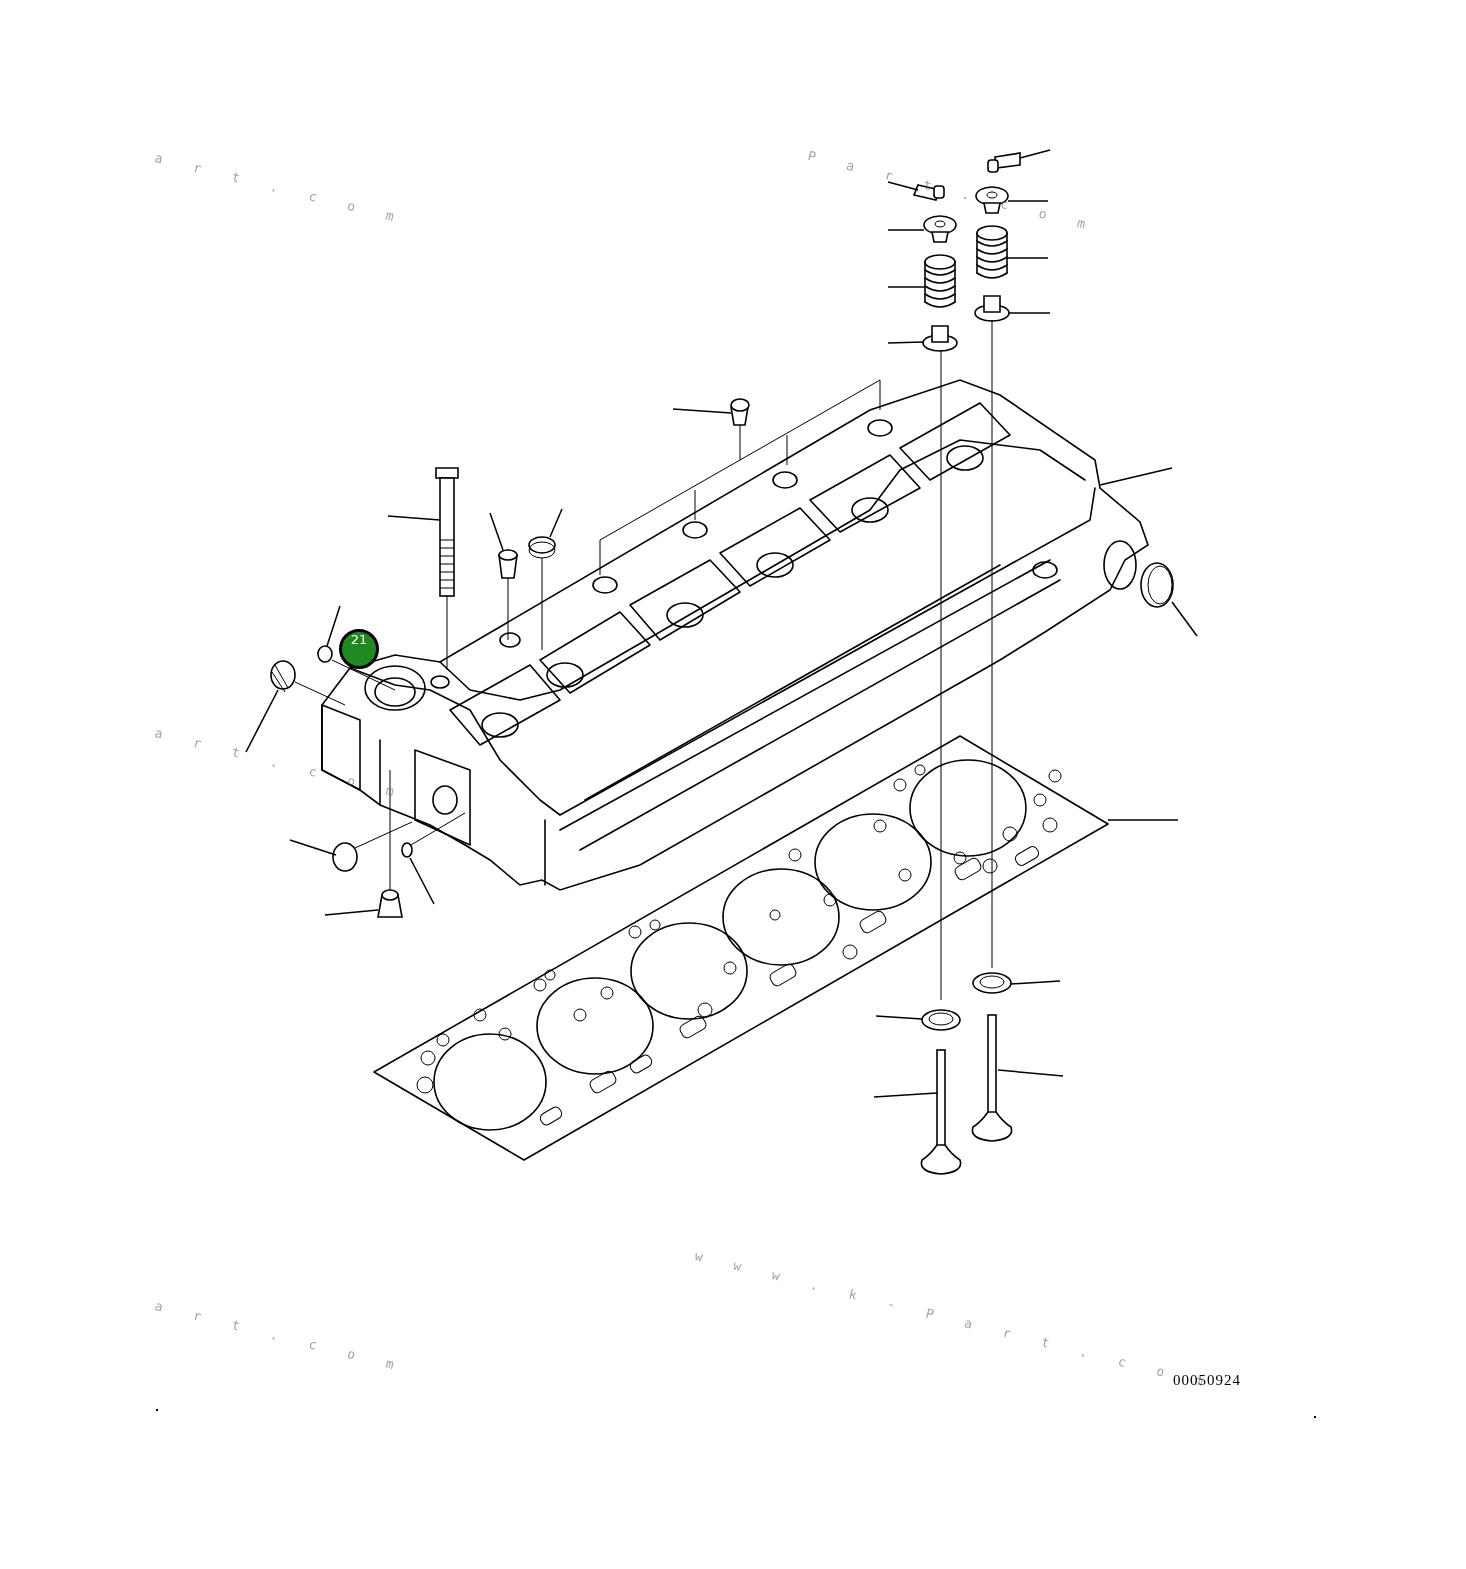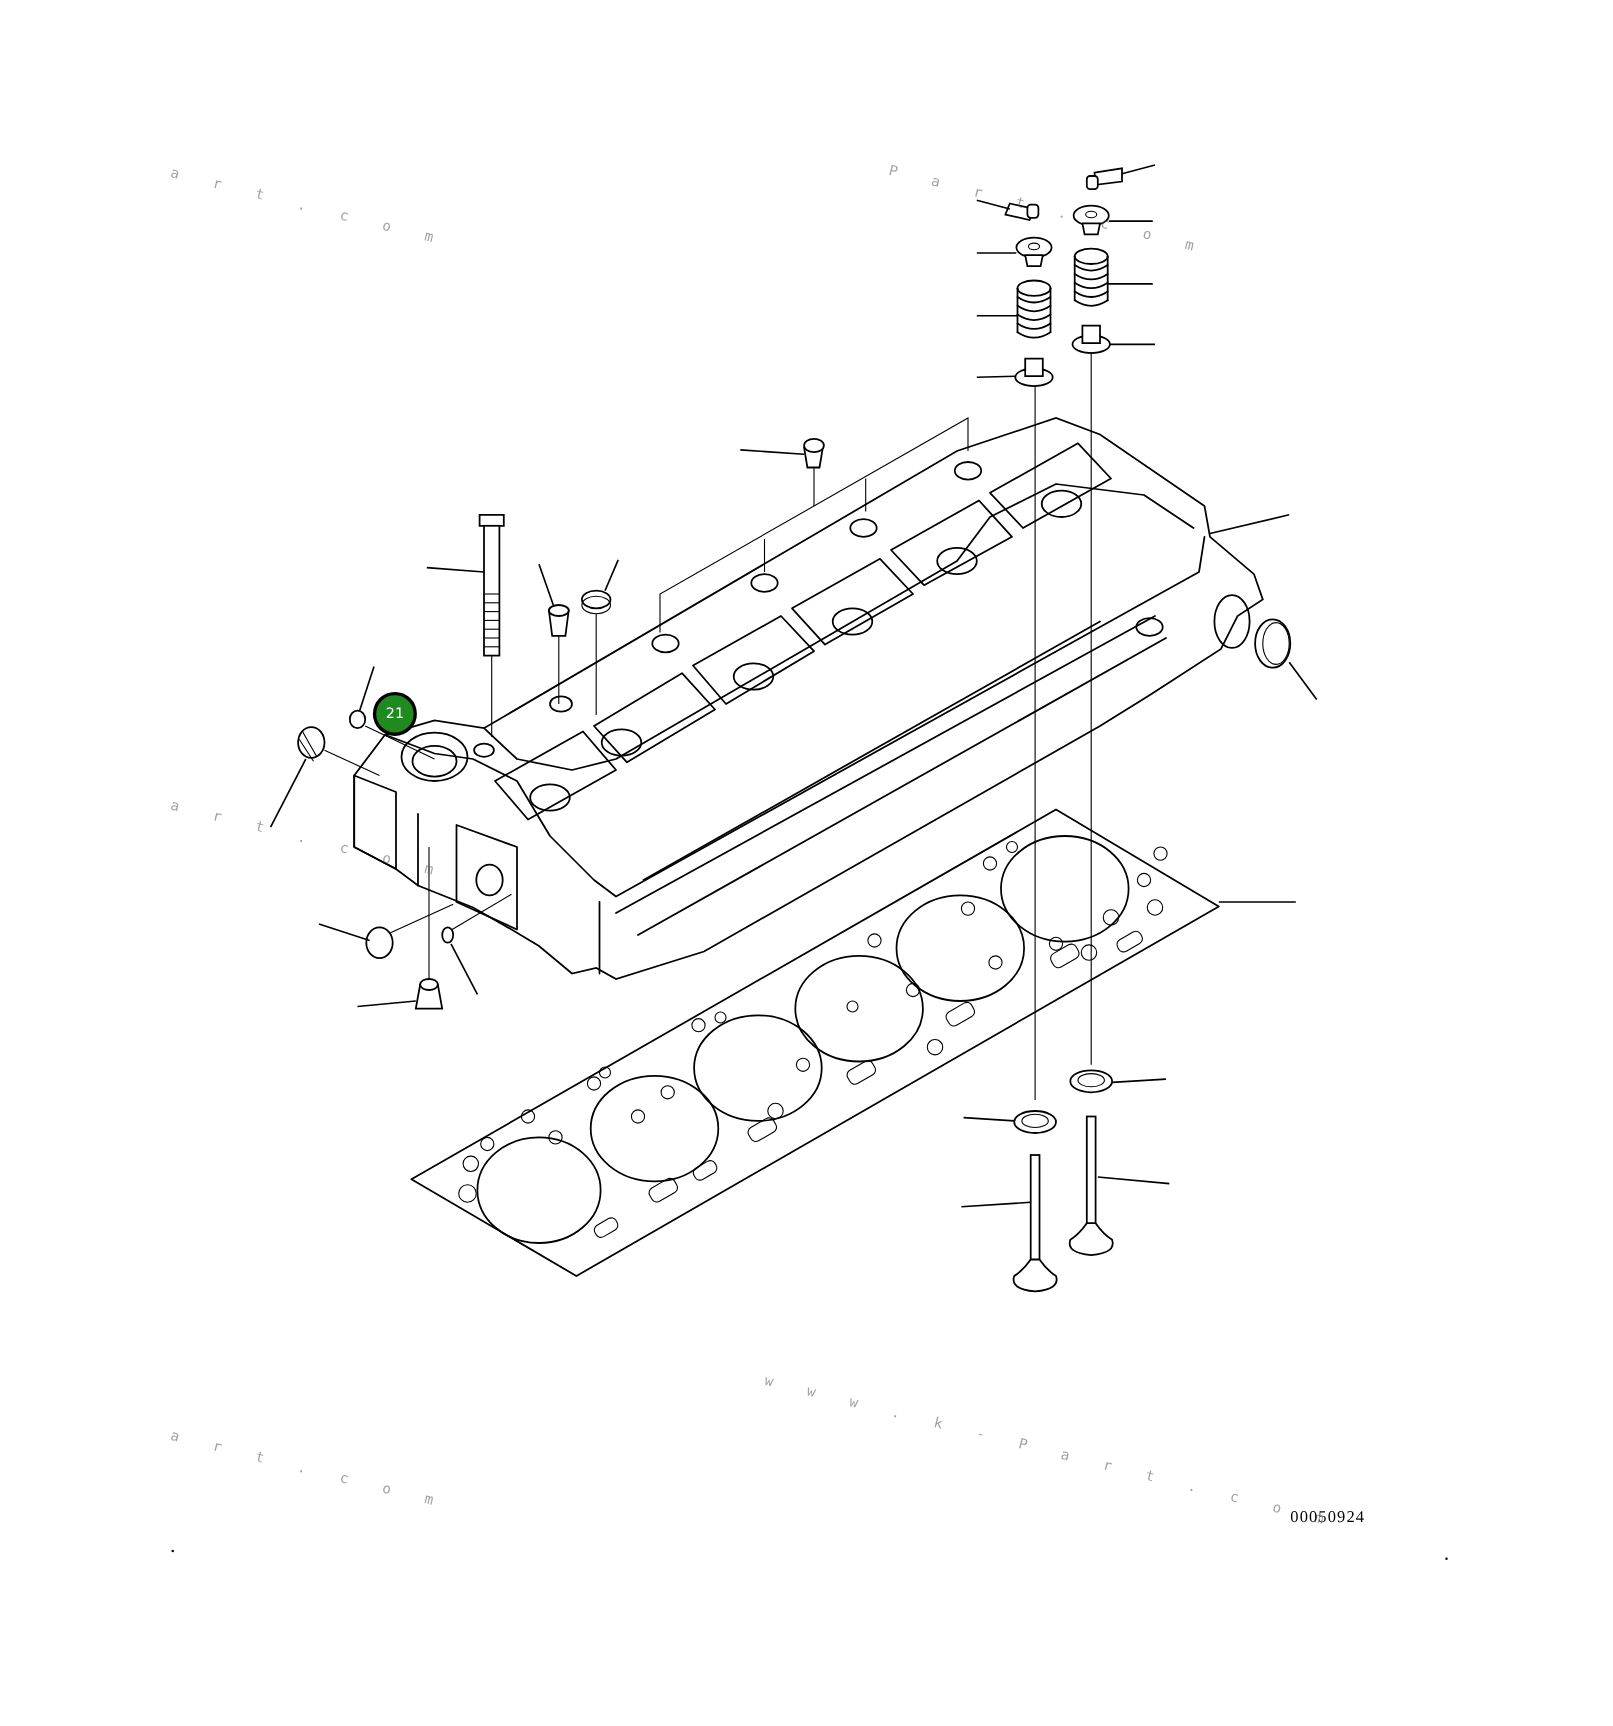--- a/index.html
+++ b/index.html
@@ -4,21 +4,21 @@
 <style>
   html, body { margin: 0; padding: 0; background: #ffffff; }
   body { width: 1466px; height: 1569px; position: relative; overflow: hidden; font-family: "DejaVu Sans", sans-serif; }
   #canvas { position: absolute; left: 0; top: 0; width: 1466px; height: 1569px; }
   .ln { stroke: #000; fill: none; stroke-width: 1.6; stroke-linejoin: round; stroke-linecap: round; }
   .thin { stroke: #000; fill: none; stroke-width: 1; }
   .lead { stroke: #000; fill: none; stroke-width: 1.5; }
   .wfill { fill: #fff; stroke: #000; stroke-width: 1.6; }
   .watermark { position: absolute; color: #555; font-size: 13px; letter-spacing: 12px; opacity: .55; transform-origin: left top; white-space: nowrap; font-family: "DejaVu Sans Mono", monospace; }
   .fig-id { position: absolute; left: 1173px; top: 1372px; font-family: Liberation Serif, serif; font-size: 15px; color: #000; letter-spacing: 1px; }
-  .callout { position: absolute; left: 339px; top: 629px; width: 40px; height: 40px; border-radius: 50%; background: #1f8a1f; border: 3px solid #000; box-sizing: border-box; color: #fff; font-size: 13px; display: flex; align-items: center; justify-content: center; cursor: pointer; }
+  .callout { position: absolute; left: 339px; top: 629px; width: 40px; height: 40px; border-radius: 50%; background: #1f8a1f; border: 3px solid #000; box-sizing: border-box; color: #fff; font-size: 13px; display: flex; justify-content: center; cursor: pointer; }
 </style>
 </head>
 <body>
 
 <svg id="canvas" viewBox="0 0 1466 1569" xmlns="http://www.w3.org/2000/svg">
 
   <g>
     <polygon class="ln" points="374,1072 960,736 1108,824 524,1160"></polygon>
 
     <ellipse class="ln" cx="490" cy="1082" rx="56" ry="48"></ellipse>

